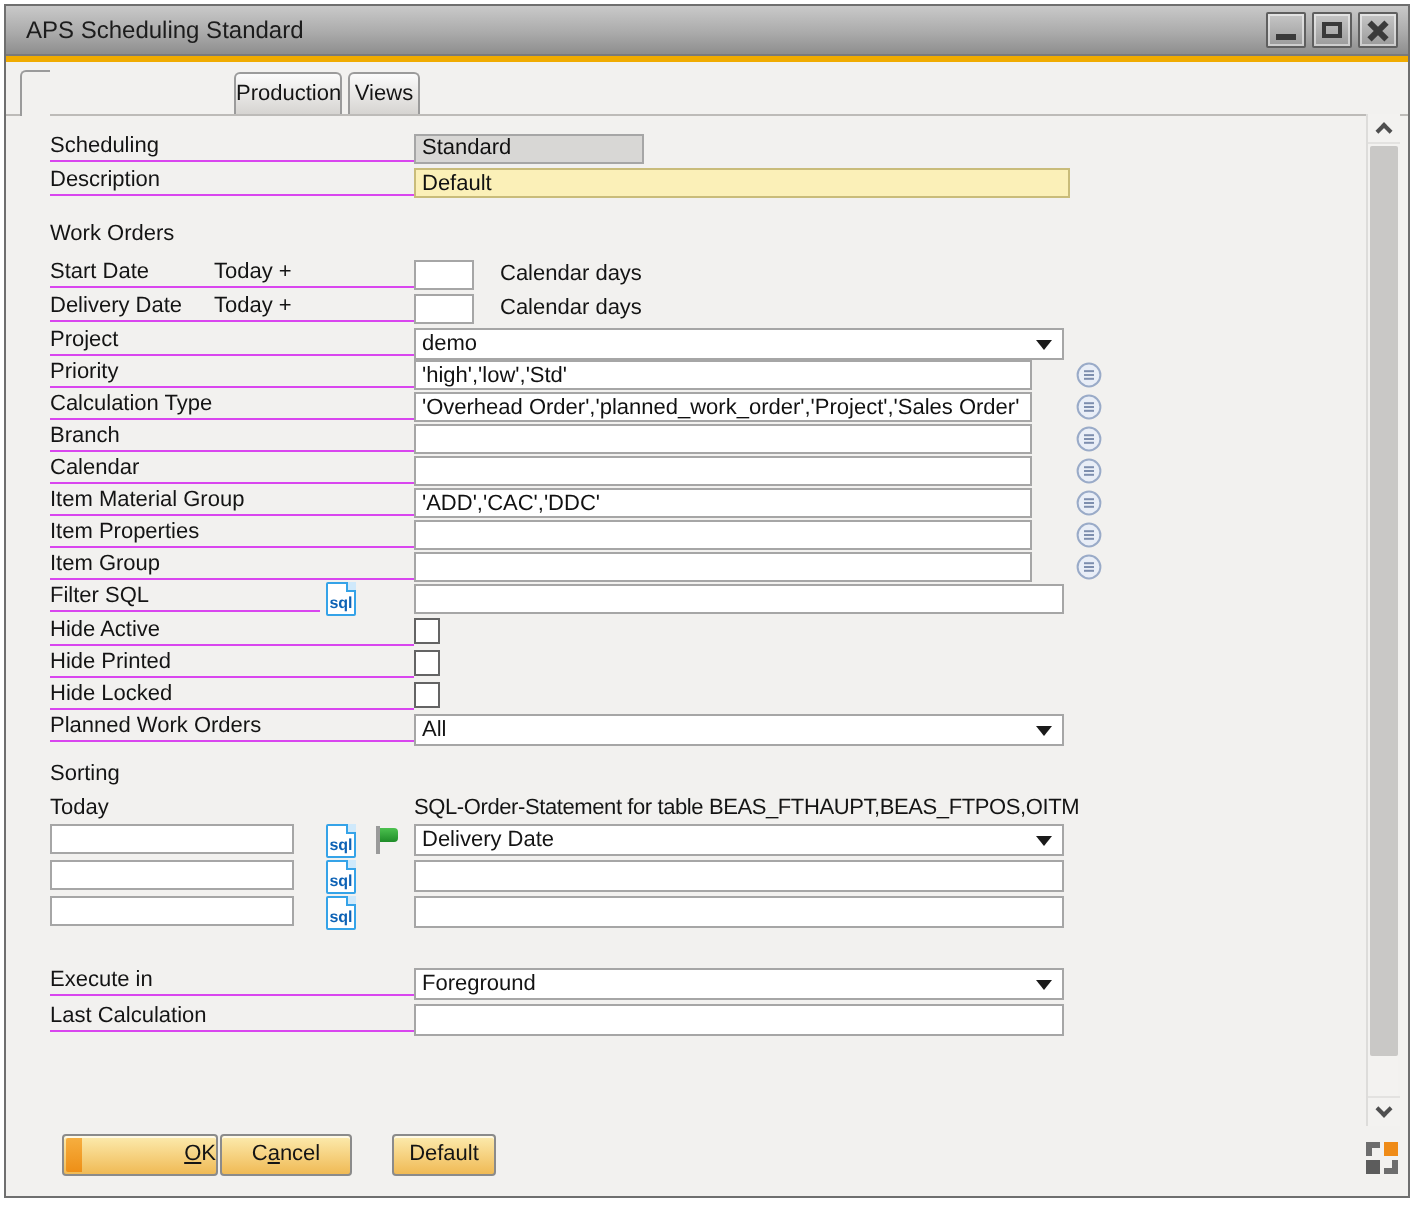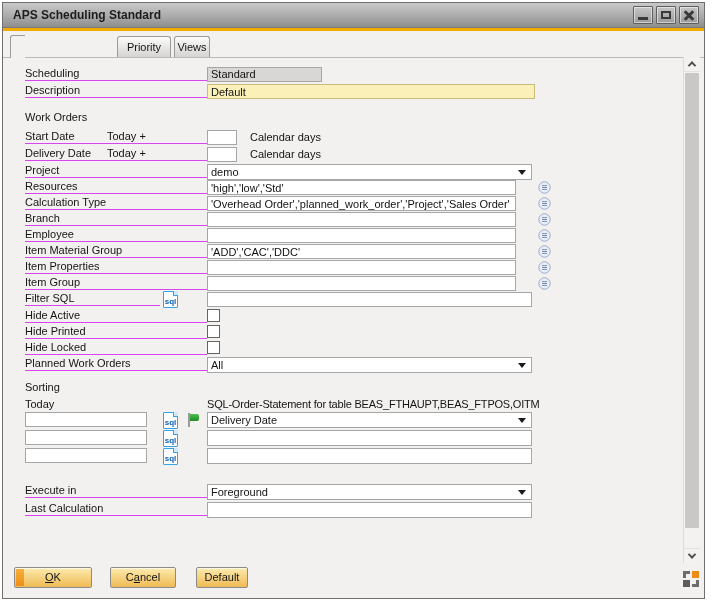--- a/index.html
+++ b/index.html
@@ -5,21 +5,21 @@
   * { margin:0; padding:0; box-sizing:border-box; font-family:"Liberation Sans", sans-serif; }
   html,body { background:#ffffff; }
   #screen { position:relative; width:712px; height:613px; background:#ffffff; overflow:hidden; font-size:11px; color:#141414; }
 
   
   #window { position:absolute; left:2px; top:2px; width:703px; height:597px;
             border:1px solid #6f6f6f; background:#f2f1ef; }
   #titlebar { position:absolute; left:0; top:0; right:0; height:25px;
               background:linear-gradient(#c9c9c9, #ababab 55%, #8e8e8e);
               border-bottom:1px solid #7a7a7a; }
-  #title { position:absolute; left:10px; top:0; line-height:25px; font-size:12px; font-weight:bold; color:#1c1c1c; }
+  #title { position:absolute; left:10px; top:0; line-height:25px; font-size:12px; font-weight:normal; color:#1c1c1c; }
   .winbtn { position:absolute; top:3px; width:20px; height:18px;
             background:linear-gradient(#c6c6c6,#9b9b9b); border:1px solid #5f5f5f;
             box-shadow:inset 0 0 0 1px rgba(255,255,255,.5); border-radius:1px; }
   #btn-min { right:51px; } #btn-max { right:28px; } #btn-close { right:5px; }
   .ico-min { position:absolute; left:4px; bottom:3px; width:10px; height:3px; background:#3a3a3a; }
   .ico-max { position:absolute; left:4px; top:4px; width:10px; height:8px; border:2px solid #3a3a3a; }
   .ico-close { position:absolute; left:3px; top:7px; width:12px; height:3px; background:#3a3a3a; transform:rotate(45deg); }
   .ico-close::after { content:""; position:absolute; left:0; top:0; width:12px; height:3px; background:#3a3a3a; transform:rotate(-90deg); }
   #accentline { position:absolute; left:0; top:25px; right:0; height:3px; background:#F0AB00; }
 
@@ -69,21 +69,21 @@
   .flag-icon .pole { position:absolute; left:2px; top:0; width:2px; height:14px; background:#9a9a9a; }
   .flag-icon .cloth { position:absolute; left:4px; top:1px; width:9px; height:7px;
                       background:linear-gradient(#4cc14f,#1f8c28); border-radius:0 2px 2px 0; }
 
   .statement-lbl { position:absolute; left:182px; top:0; white-space:nowrap; letter-spacing:-0.2px; }
 
   
   .btn { position:absolute; top:564px; height:21px; border:1px solid #8b8b8b; border-radius:2px;
          background:linear-gradient(#FCEBAE,#F0BA55); text-align:center; line-height:19px;
          box-shadow:inset 0 1px 0 rgba(255,255,255,.7); }
-  #btn-ok { left:11px; width:78px; }
+  #btn-ok { left:28px; width:78px;text-align:right; }
   #btn-ok .stripe { position:absolute; left:1px; top:1px; bottom:1px; width:8px;
                     background:linear-gradient(#F6AE3F,#EE8F16); border-radius:1px 0 0 1px; }
   #btn-cancel { left:107px; width:66px; }
   #btn-default { left:193px; width:52px; }
   .u { text-decoration:underline; }
   .btn span { position:relative; }
 
   
   #scrollbar { position:absolute; left:680px; top:54px; width:16px; height:506px;
                background:#f3f2f0; border-left:1px solid #dddcda; }
@@ -121,21 +121,21 @@
         </div>
       <div class="winbtn" id="btn-close">
           <span class="ico-close"></span>
         </div>
     </div>
     <div id="accentline"></div>
 
     <div id="content"></div>
 
     <div id="tab-stub"></div>
-    <div class="tab inactive" id="tab-resources"><span>Priority</span></div>
+    <div class="tab inactive" id="tab-resources"><span>Production</span></div>
     <div class="tab inactive" id="tab-views"><span>Views</span></div>
 
     <div class="row" style="top:64px">
       <div class="lbl">Scheduling</div>
       <div class="fld disabled" style="line-height:13px">Standard</div>
     </div>
 
     <div class="row" style="top:81px">
       <div class="lbl">Description</div>
       <input class="fld yellow" value="Default" style="">
@@ -163,21 +163,21 @@
 
     <div class="row" style="top:161px">
       <div class="lbl">Project</div>
       <div class="dd">
         <span class="val">demo</span>
         <span class="dd-arrow"></span>
       </div>
     </div>
 
     <div class="row" style="top:177px">
-      <div class="lbl">Resources</div>
+      <div class="lbl">Priority</div>
       <input class="fld withicon" value="'high','low','Std'" style="">
       <span class="circle-btn">
         <svg width="13" height="13">
             <circle cx="6.5" cy="6.5" r="5.7" fill="#e9eef7" stroke="#9aabc8"></circle>
             <line x1="4" y1="4.6" x2="9" y2="4.6" stroke="#7d8eae"></line>
             <line x1="4" y1="6.5" x2="9" y2="6.5" stroke="#7d8eae"></line>
             <line x1="4" y1="8.4" x2="9" y2="8.4" stroke="#7d8eae"></line>
           </svg>
       </span>
     </div>
@@ -202,21 +202,21 @@
         <svg width="13" height="13">
             <circle cx="6.5" cy="6.5" r="5.7" fill="#e9eef7" stroke="#9aabc8"></circle>
             <line x1="4" y1="4.6" x2="9" y2="4.6" stroke="#7d8eae"></line>
             <line x1="4" y1="6.5" x2="9" y2="6.5" stroke="#7d8eae"></line>
             <line x1="4" y1="8.4" x2="9" y2="8.4" stroke="#7d8eae"></line>
           </svg>
       </span>
     </div>
 
     <div class="row" style="top:225px">
-      <div class="lbl">Employee</div>
+      <div class="lbl">Calendar</div>
       <input class="fld withicon" value="" style="">
       <span class="circle-btn">
         <svg width="13" height="13">
             <circle cx="6.5" cy="6.5" r="5.7" fill="#e9eef7" stroke="#9aabc8"></circle>
             <line x1="4" y1="4.6" x2="9" y2="4.6" stroke="#7d8eae"></line>
             <line x1="4" y1="6.5" x2="9" y2="6.5" stroke="#7d8eae"></line>
             <line x1="4" y1="8.4" x2="9" y2="8.4" stroke="#7d8eae"></line>
           </svg>
       </span>
     </div>

